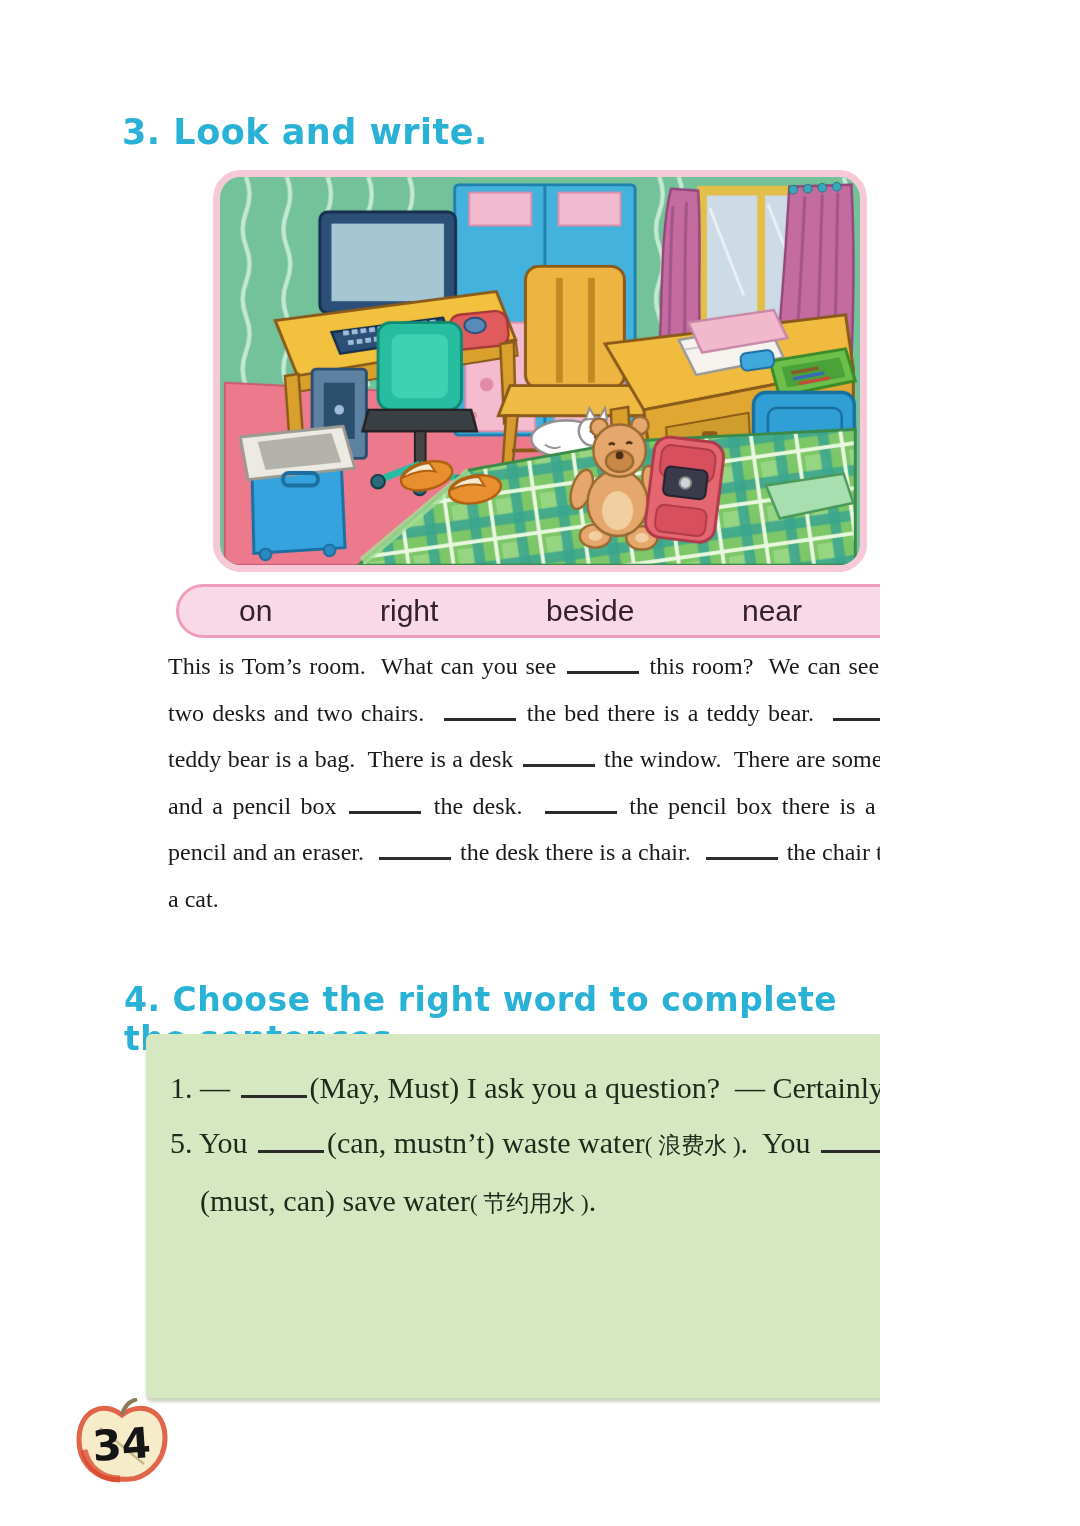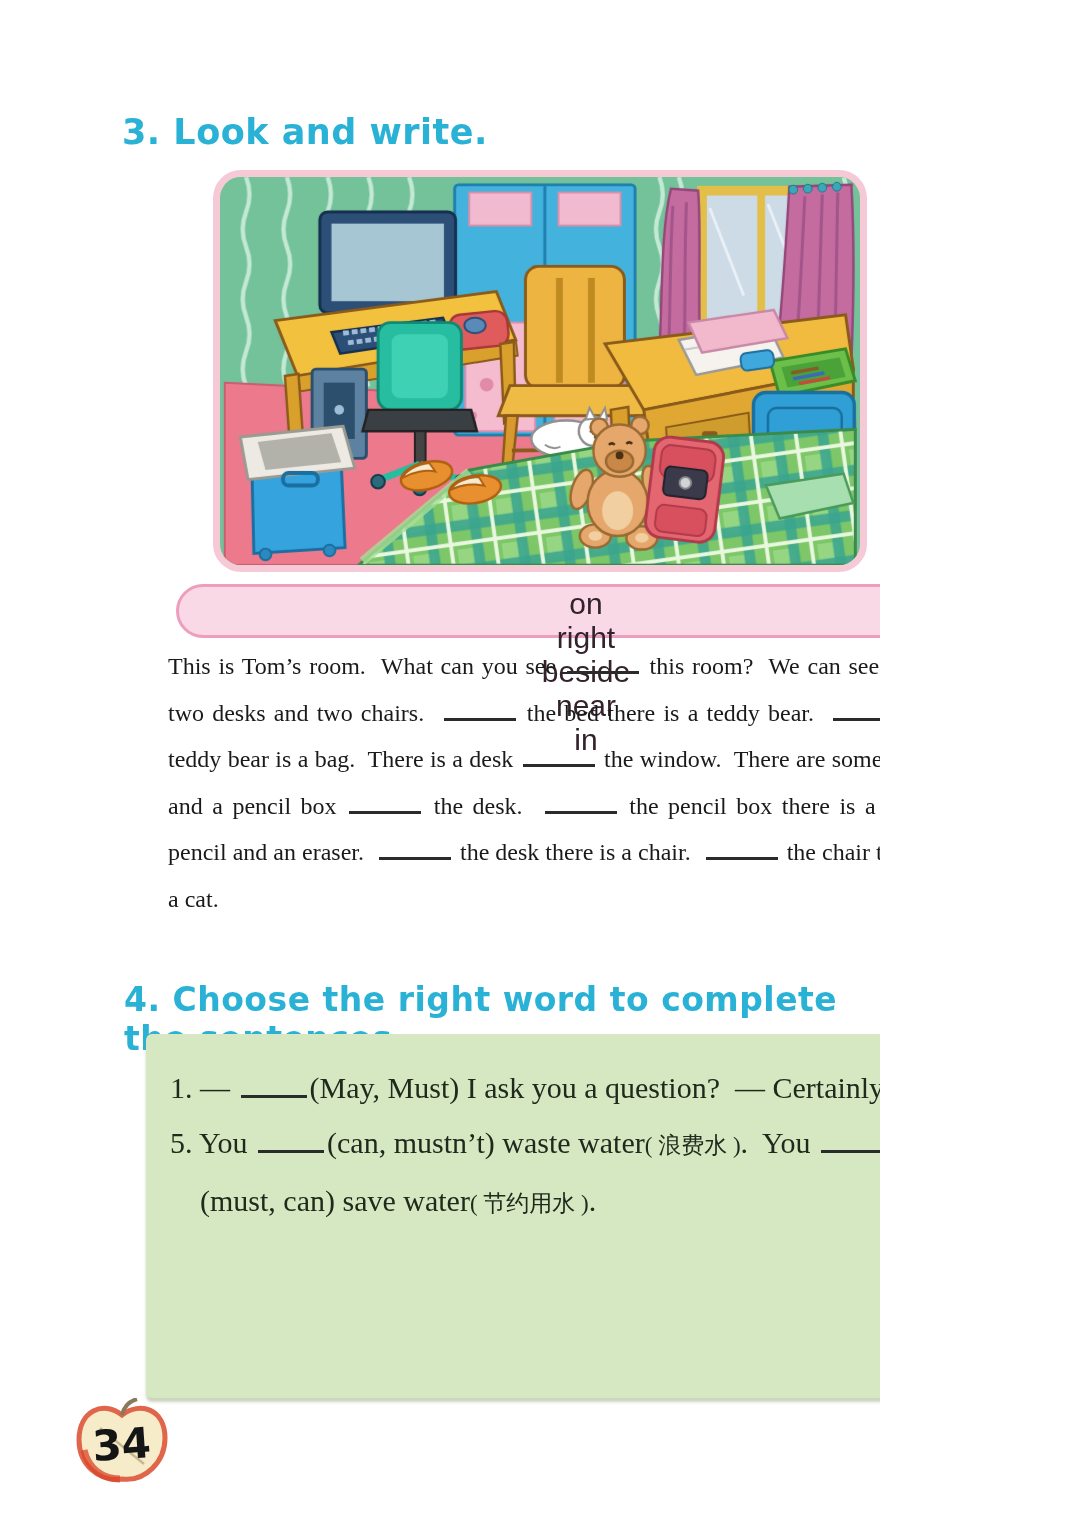--- a/index.html
+++ b/index.html
@@ -8,21 +8,21 @@
   .sec-title{position:absolute;font-family:"DejaVu Sans",sans-serif;font-weight:700;
              color:var(--accent);letter-spacing:.5px;}
   #title3{left:122px;top:112px;font-size:35px;}
   #title4{left:124px;top:980px;font-size:33px;}
   .illus-frame{position:absolute;left:213px;top:170px;width:640px;height:388px;
                border:7px solid #f5c9d5;border-radius:28px;overflow:hidden;background:#73c29a;}
   .illus-frame svg{display:block;width:100%;height:100%;}
   .word-bank{position:absolute;left:176px;top:584px;width:694px;height:48px;
              background:var(--wb-bg);border:3px solid var(--wb-border);border-radius:28px;
              display:flex;align-items:center;justify-content:space-between;
-             padding:0 60px;font-family:"Liberation Sans",sans-serif;font-size:30px;color:#33222b;flex-direction:column;}
+             padding:0 60px;font-family:"Liberation Sans",sans-serif;font-size:30px;color:#33222b;}
   .paragraph{position:absolute;left:168px;top:643px;width:778px;font-size:24px;
              line-height:46.5px;text-align:justify;color:#1a1a1a;}
   .blank{display:inline-block;width:72px;height:3px;border-bottom:3px solid #2b2b2b;margin:0 3px;}
   .green-box{position:absolute;left:146px;top:1034px;width:780px;height:326px;
              background:var(--box-green);border-radius:6px;padding:26px 8px 12px 24px;
              box-shadow:0 4px 3px rgba(140,160,110,.45);}
   .sentence{font-size:30px;line-height:55px;color:#202a1c;padding-left:30px;text-indent:-30px;}
   .sentence .blank{width:66px;}
   .cn{font-size:23px;}
   .apple-badge{position:absolute;left:70px;top:1398px;width:104px;height:88px;}

